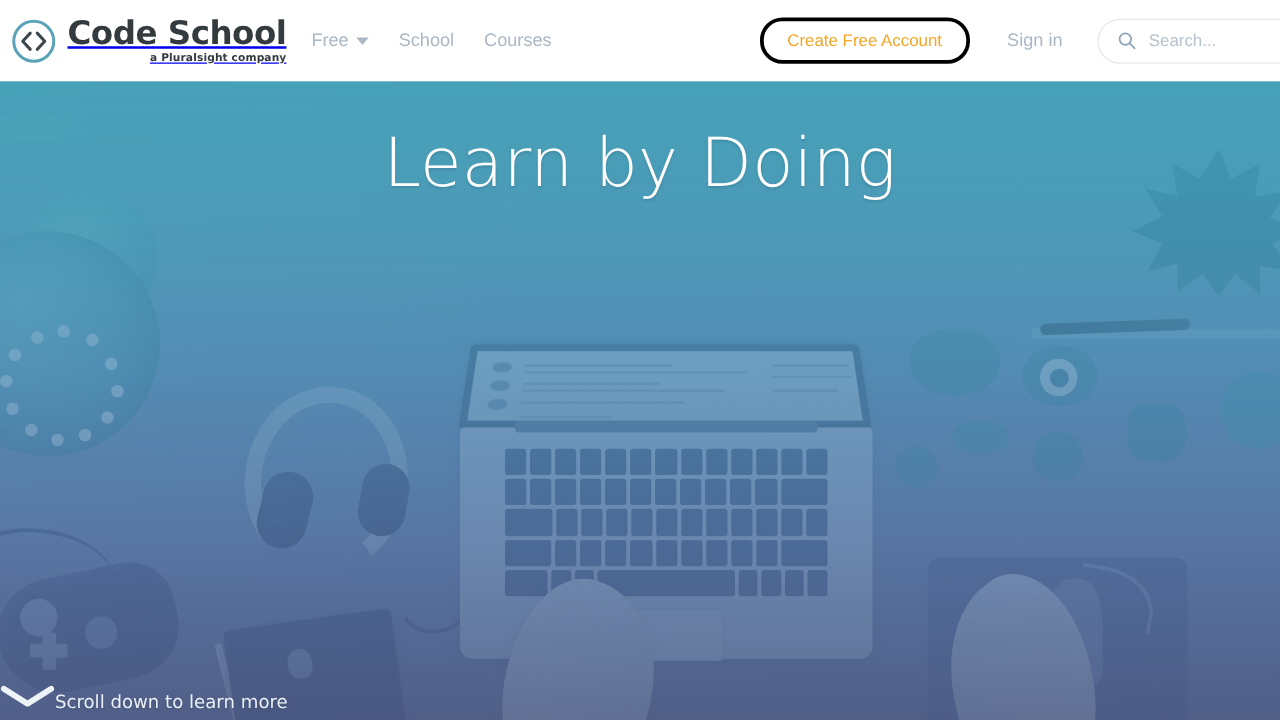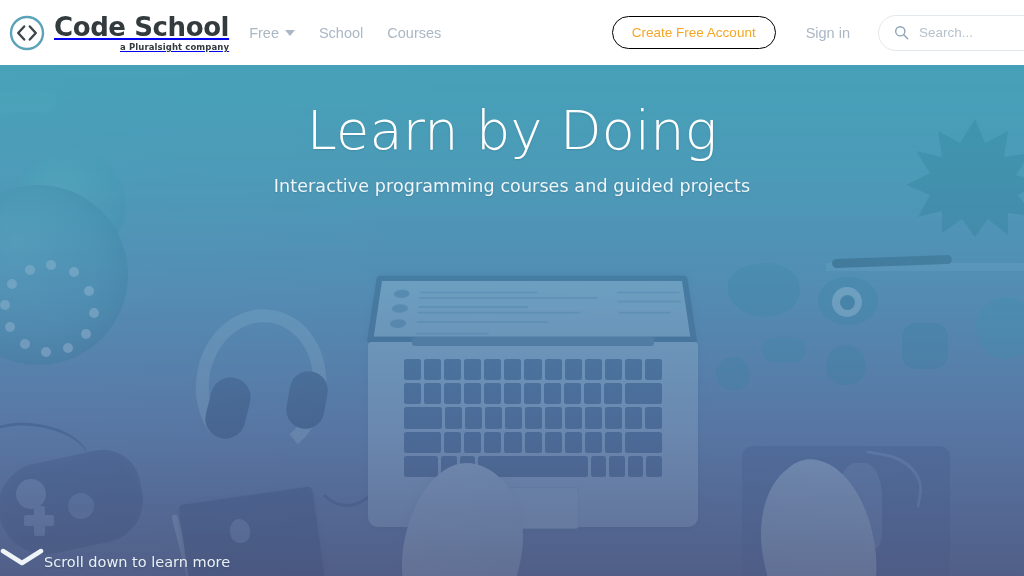--- a/index.html
+++ b/index.html
@@ -77,21 +77,21 @@
     display: inline-block;
   }
 
   .header-right {
     position: absolute;
     right: 0; top: 0;
     height: 65px;
     display: flex; align-items: center;
   }
   .btn-create {
-    border: 1px solid #000000;
+    border: 3px solid #000000;
     color: #f5a623;
     background: transparent;
     font-size: 13.5px;
     border-radius: 18px;
     padding: 8px 19px;
     white-space: nowrap;
     cursor: pointer;
     font-family: "Liberation Sans", sans-serif;
   }
   .link-signin {
@@ -618,21 +618,20 @@
       <div class="obj blob4"></div>
       <div class="obj blob5"></div>
       <div class="obj blob6"></div>
       <div class="obj blob7"></div>
 
       <div class="hero-tint"></div>
     </div>
 
     <div class="hero-content">
       <h1 class="hero-title">Learn by Doing</h1>
-      <p class="hero-sub">Interactive programming courses and guided projects</p>
     </div>
 
     <div class="scroll-hint">
       <svg class="chev" viewBox="0 0 44 18">
         <path d="M3 3 L22 15 L41 3" fill="none" stroke="#eef4f8" stroke-width="4.5" stroke-linecap="round" stroke-linejoin="round"></path>
       </svg>
       <span class="scroll-text">Scroll down to learn more</span>
     </div>
 
   </div>

